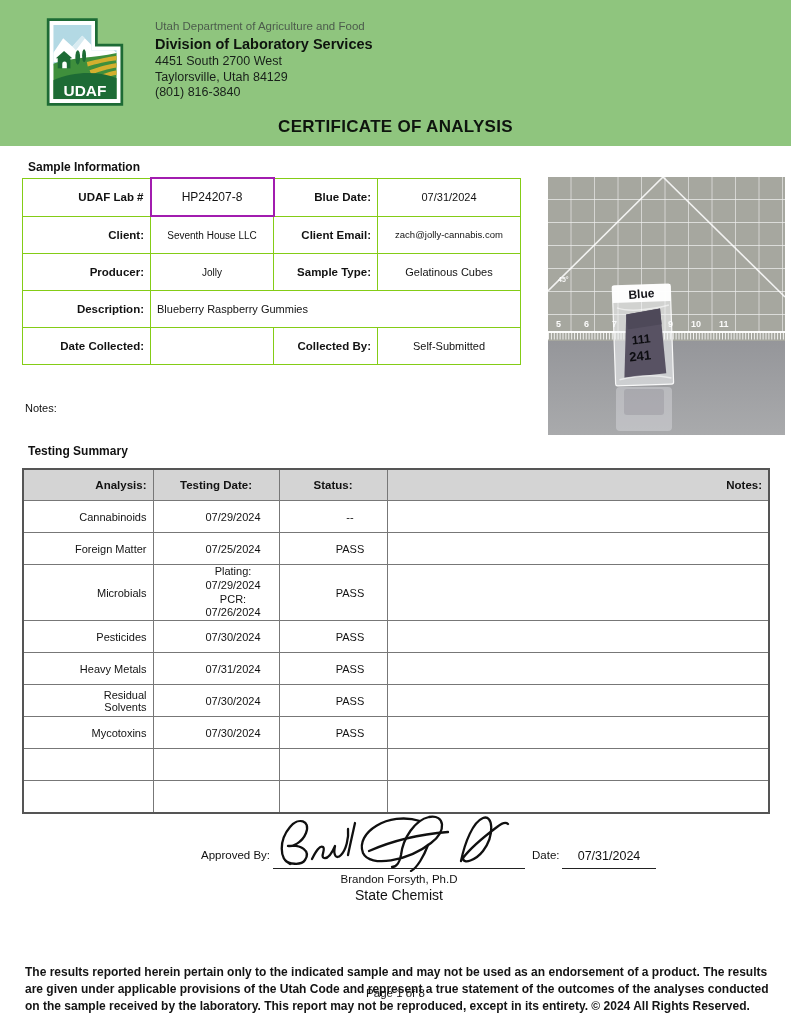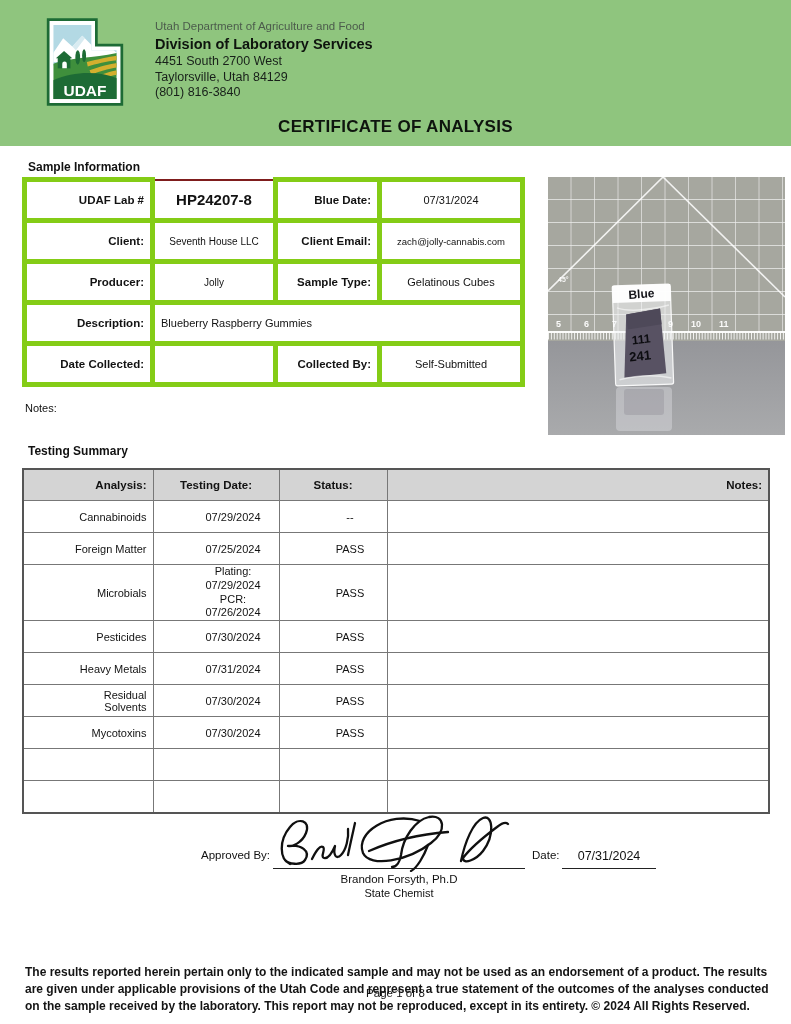--- a/index.html
+++ b/index.html
@@ -14,45 +14,45 @@
   .agency-line{font-size:11.5px;color:#4c5c4c;margin-bottom:4px;}
   .division-line{font-size:14.5px;font-weight:bold;color:#0e140e;margin-bottom:4px;}
   .addr-line{font-size:12.5px;color:#18201a;margin-bottom:3px;}
   .coa-title{position:absolute;left:0;top:117px;width:100%;text-align:center;
     font-size:17px;font-weight:bold;color:#0e140e;letter-spacing:.3px;}
   
   .sec-head{position:absolute;font-size:12px;font-weight:bold;color:#111;}
   
   table{border-collapse:collapse;table-layout:fixed;}
   .sample-table{position:absolute;left:22px;top:177px;width:498px;}
-  .sample-table td{border:5px solid #84cc16;height:36px;padding:0 6px;overflow:hidden;}
+  .sample-table td{border:1px solid #84cc16;height:36px;padding:0 6px;overflow:hidden;}
   .sample-table td.lbl{font-weight:bold;font-size:11.5px;text-align:right;}
   .sample-table td.val{font-size:11px;text-align:center;}
   .sample-table td.val-left{font-size:11px;text-align:left;}
-  .sample-table td.hl{border:2px solid #7f1d1d;font-size:15px;font-weight:bold;}
+  .sample-table td.hl{border:2px solid #a21caf;font-size:12px;}
   .sample-table td.email{font-size:9.5px;}
   .notes-label{position:absolute;left:25px;top:402px;font-size:11px;color:#111;}
   
   .photo{position:absolute;left:548px;top:177px;width:237px;height:258px;}
   
   .test-table{position:absolute;left:22px;top:468px;width:746px;border:2px solid #555;}
   .test-table th,.test-table td{border:1px solid #777;padding:0 6px;overflow:hidden;}
   .test-table th{background:#d4d4d4;height:30px;font-size:11.5px;text-align:center;}
   .test-table th.left,.test-table td.left{text-align:right;}
   .test-table td{height:31px;font-size:11px;text-align:center;padding-left:40px;}
   .two-line{line-height:1.25;}
   
   .approved-label{position:absolute;left:201px;top:849px;font-size:11.5px;color:#111;}
   .sig-line{position:absolute;left:273px;top:868px;width:252px;border-top:1.5px solid #222;}
   .sig-svg{position:absolute;left:268px;top:810px;width:258px;height:62px;}
   .date-label{position:absolute;left:532px;top:849px;font-size:11.5px;color:#111;}
   .date-line{position:absolute;left:562px;top:868px;width:94px;border-top:1.5px solid #222;}
   .date-value{position:absolute;left:562px;top:849px;width:94px;text-align:center;font-size:12.5px;color:#111;}
   .signer-name{position:absolute;left:273px;top:873px;width:252px;text-align:center;font-size:11.5px;color:#111;}
-  .signer-title{position:absolute;left:273px;top:887px;width:252px;text-align:center;font-size:11px;color:#111;}
+  .signer-title{position:absolute;left:273px;top:887px;width:252px;text-align:center;font-size:14px;color:#111;}
   
   .disclaimer{position:absolute;left:25px;top:964px;width:744px;font-size:12px;line-height:1.4;color:#141414;font-weight:bold;}
   .page-label{position:absolute;left:0;top:987px;width:100%;text-align:center;font-size:11.5px;color:#141414;}
 </style>
 </head>
 <body>
 
 <div class="header">
   <svg class="logo" viewBox="0 0 88 100">
 

